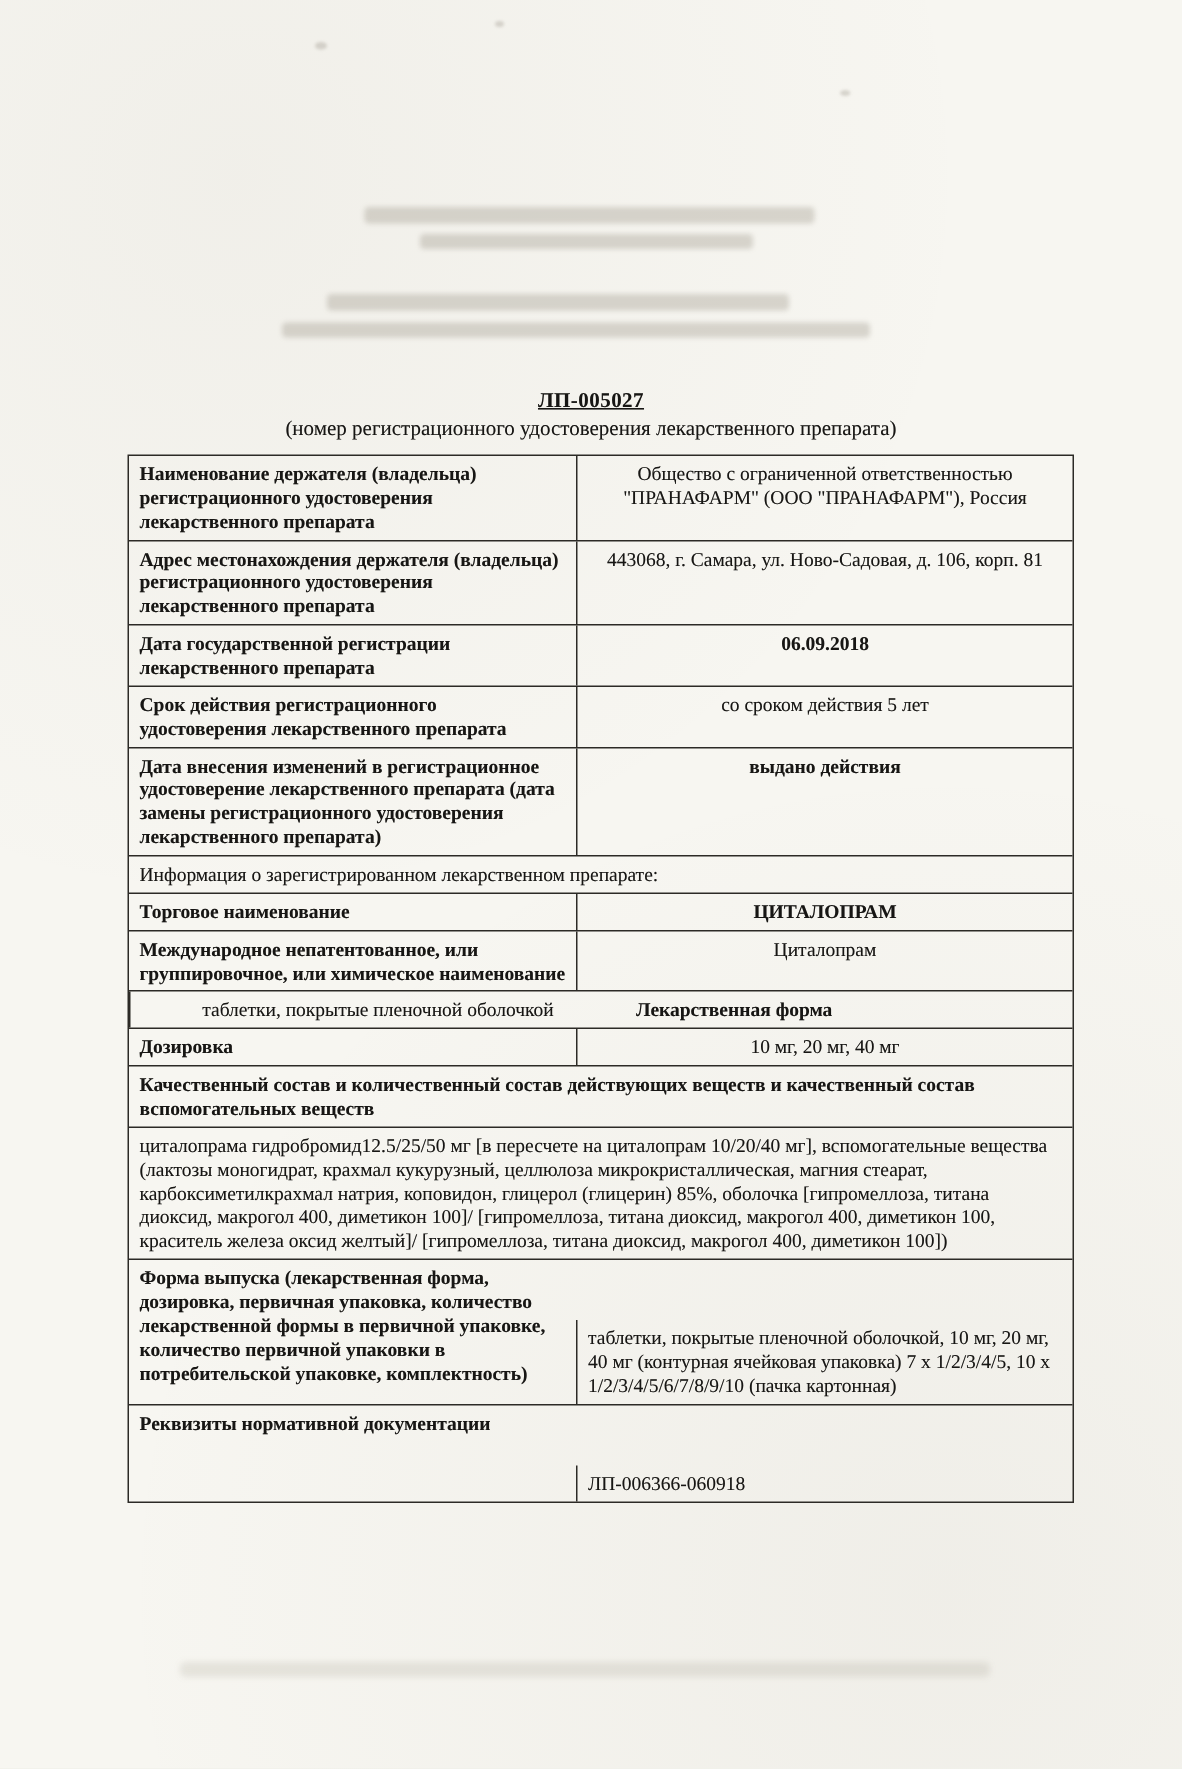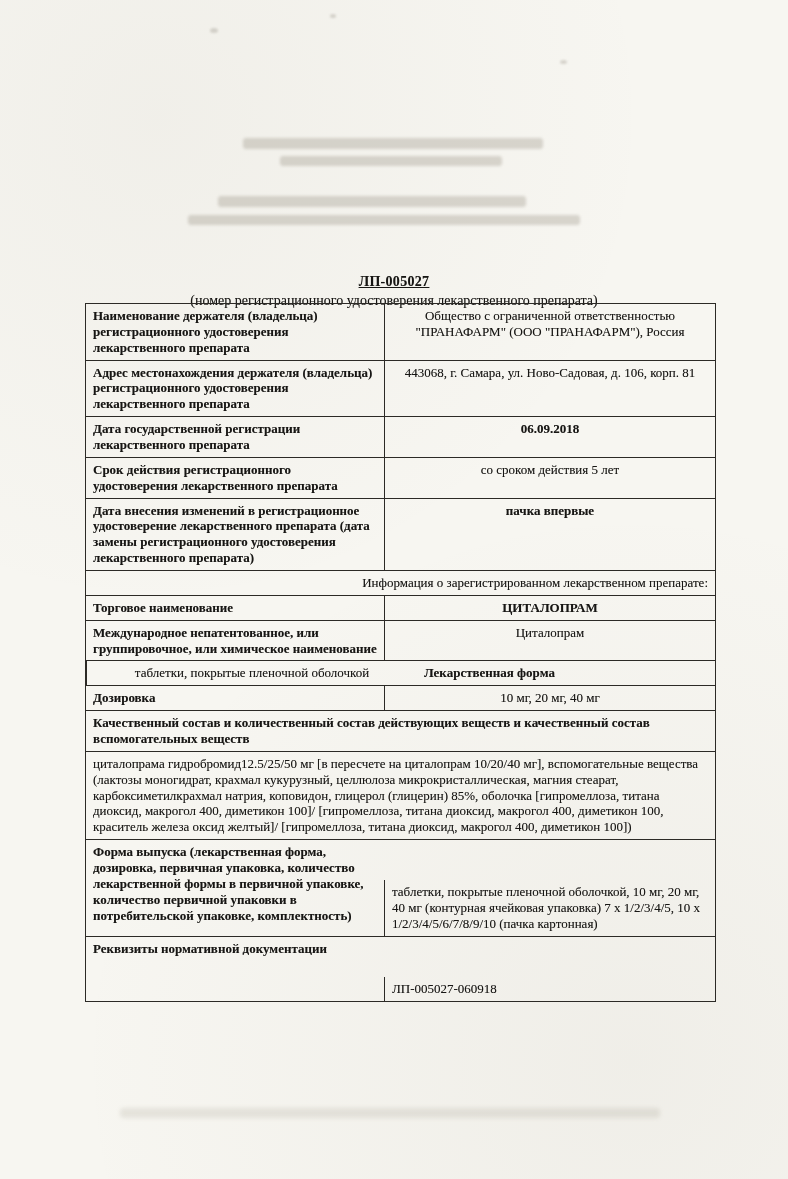--- a/index.html
+++ b/index.html
@@ -17,21 +17,21 @@
   .stamp-line{
     position:absolute;background:rgba(104,96,78,0.22);
     filter:blur(1.6px);border-radius:3px;
   }
   .speck{position:absolute;background:rgba(90,82,66,0.20);filter:blur(1px);border-radius:50%;}
   .bottom-noise{
     position:absolute;left:120px;top:1108px;width:540px;height:10px;
     background:rgba(104,96,78,0.12);filter:blur(2.2px);border-radius:4px;
   }
 
-  .doc-header{position:absolute;top:274px;left:0;width:788px;text-align:center;}
+  .doc-header{position:absolute;top:260px;left:0;width:788px;text-align:center;}
   .reg-number{font-weight:bold;font-size:14px;text-decoration:underline;letter-spacing:0.3px;}
   .reg-caption{font-size:14px;margin-top:3px;}
 
   .reg-table{
     position:absolute;top:303px;left:85px;width:631px;
     border:1.5px solid #2c2a26;
     box-sizing:border-box;
     font-size:13px;line-height:1.22;
   }
   .row{display:flex;border-top:1.3px solid #2c2a26;}
@@ -42,21 +42,21 @@
     flex:0 0 298px;
   }
   .value{
     flex:1 1 auto;border-left:1.3px solid #2c2a26;
     display:flex;align-items:flex-start;justify-content:center;
     text-align:center;
   }
   .value.align-left{justify-content:flex-start;align-items:flex-start;text-align:left;margin-top:40px;}
   .bold{font-weight:bold;}
   .row.full .fullcell{width:100%;border-left:none;}
-  .fullcell.align-center{text-align:right;}
+  .fullcell.align-center{text-align:left;}
   .fullcell.align-left{text-align:left;}
   .cell, .reg-number, .reg-caption{text-shadow:0 0 0.4px rgba(20,18,14,0.35);}
 </style>
 </head>
 <body>
 
 <div class="page">
 
   <div class="stamp-line" style="top:138px;left:243px;width:300px;height:11px;"></div>
   <div class="stamp-line" style="top:156px;left:280px;width:222px;height:10px;"></div>
@@ -93,21 +93,21 @@
       </div>
       <div class="row">
         <div class="cell label">Срок действия регистрационного удостоверения лекарственного препарата</div>
         <div class="cell value align-center">
           <span>со сроком действия 5 лет</span>
         </div>
       </div>
       <div class="row">
         <div class="cell label">Дата внесения изменений в регистрационное удостоверение лекарственного препарата (дата замены регистрационного удостоверения лекарственного препарата)</div>
         <div class="cell value align-center bold">
-          <span>пачка впервые</span>
+          <span>выдано действия</span>
         </div>
       </div>
       <div class="row full">
         <div class="cell fullcell align-center">Информация о зарегистрированном лекарственном препарате:</div>
       </div>
       <div class="row">
         <div class="cell label">Торговое наименование</div>
         <div class="cell value align-center bold">
           <span>ЦИТАЛОПРАМ</span>
         </div>
@@ -138,18 +138,18 @@
       </div>
       <div class="row">
         <div class="cell label">Форма выпуска (лекарственная форма, дозировка, первичная упаковка, количество лекарственной формы в первичной упаковке, количество первичной упаковки в потребительской упаковке, комплектность)</div>
         <div class="cell value align-left">
           <span>таблетки, покрытые пленочной оболочкой, 10 мг, 20 мг, 40 мг (контурная ячейковая упаковка) 7 х 1/2/3/4/5, 10 х 1/2/3/4/5/6/7/8/9/10 (пачка картонная)</span>
         </div>
       </div>
       <div class="row">
         <div class="cell label">Реквизиты нормативной документации</div>
         <div class="cell value align-left">
-          <span>ЛП-005027-060918</span>
+          <span>ЛП-006366-060918</span>
         </div>
       </div>
     </div>
 
 </div>
 
 </body></html>

